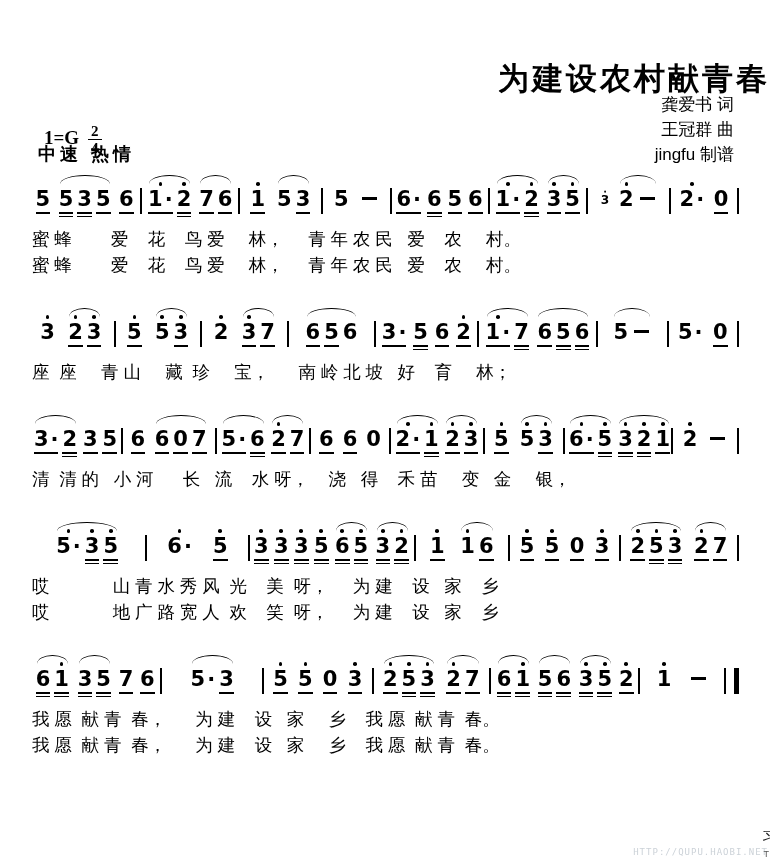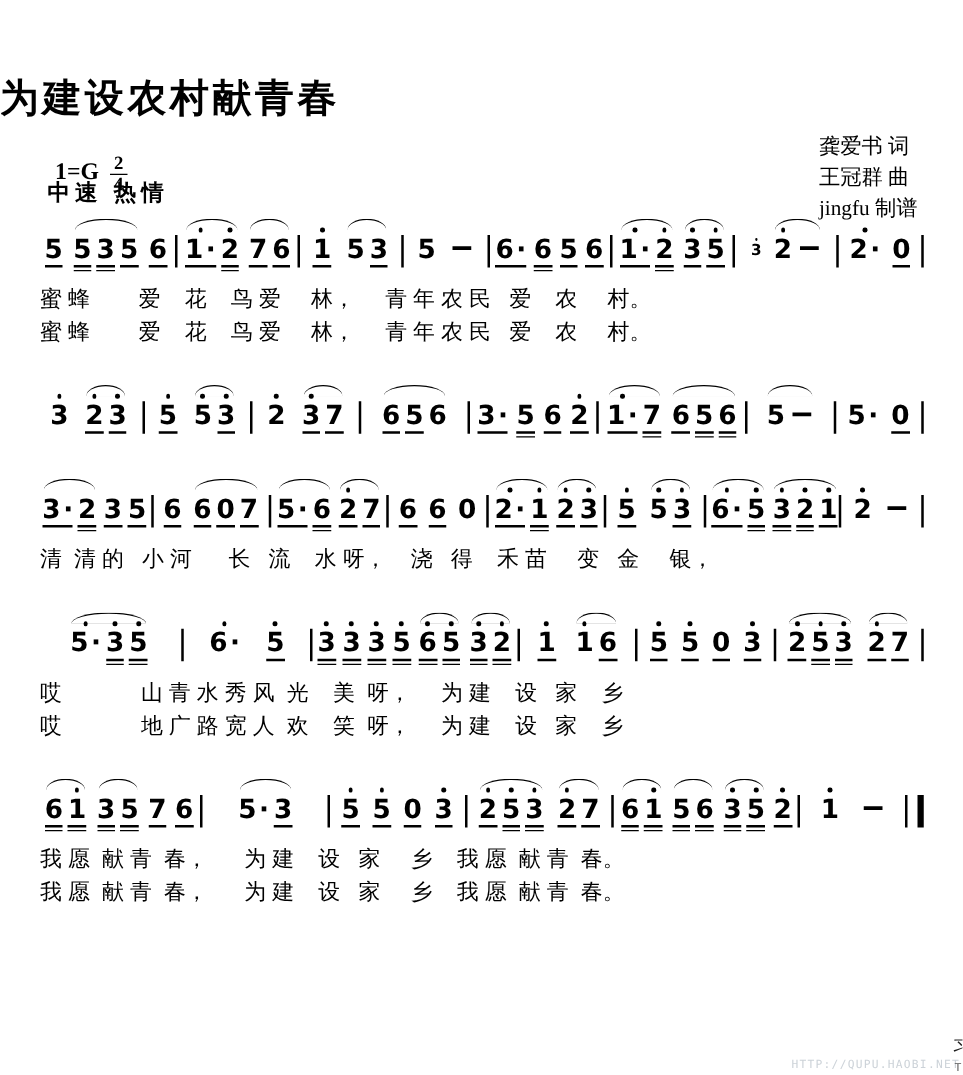--- a/index.html
+++ b/index.html
@@ -1,29 +1,29 @@
 <!DOCTYPE html>
 <html><head>
 <meta charset="utf-8">
 <style>
   html,body{margin:0;padding:0;}
   .page{position:relative;width:770px;height:860px;background:#ffffff;overflow:hidden;
         font-family:"Liberation Sans",sans-serif;color:#000;}
   
   .header{position:relative;height:178px;}
-  .title{position:absolute;top:58px;left:0;width:100%;text-align:left;
+  .title{position:absolute;top:58px;left:0;width:100%;text-align:right;
          font-size:31px;font-weight:bold;letter-spacing:3px;}
   .keysig{position:absolute;left:44px;top:102px;font-size:19px;font-weight:bold;
           display:flex;align-items:center;font-family:"Liberation Serif",serif;margin-top:20px;}
   .frac{display:inline-block;text-align:center;margin-left:9px;font-size:15px;line-height:14px;
         transform:translateY(2px);}
   .frac .fnum{display:block;border-bottom:1.6px solid #000;padding:0 3px 1px;}
   .frac .fden{display:block;padding-top:1px;}
-  .credits{position:absolute;right:36px;top:104px;text-align:left;font-size:17px;line-height:25px;
-           font-family:Liberation Serif, serif;}
+  .credits{position:absolute;right:36px;top:92px;text-align:right;font-size:17px;line-height:25px;
+           font-family:Liberation Sans, sans-serif;}
   .tempo{position:absolute;left:38px;top:142px;font-size:18px;font-weight:bold;letter-spacing:4px;}
   
   .score{position:absolute;top:178px;left:0;right:0;}
   .system{margin:0 30px 33px 30px;}
   .sysrow{display:flex;align-items:flex-start;margin-bottom:6px;}
   .measure{display:flex;align-items:flex-start;justify-content:space-evenly;gap:4px;
            flex-grow:1;flex-basis:30px;min-width:0;padding:0 2px;}
   .bar{width:2px;background:#000;height:26px;margin:10px 1px 0 1px;flex:none;}
   .bar.final{width:8px;background:transparent;border-left:2px solid #000;border-right:5px solid #000;}
   .note{display:inline-flex;flex-direction:column;align-items:center;flex:none;}
@@ -532,20 +532,21 @@
             <span class="note">
               <span class="octtop"></span>
               <span class="digit">0</span>
               <span class="beams">
                 <i class="beam"></i>
               </span>
             </span>
           </div>
           <div class="bar"></div>
         </div>
+        <div class="lyric">座  座     青 山     藏  珍     宝，      南 岭 北 坡   好    育     林；</div>
       </div>
       <div class="system">
         <div class="sysrow">
           <div class="measure" style="flex-grow: 4;">
             <span class="slurgrp">
               <span class="note">
                 <span class="octtop"></span>
                 <span class="digit">3<i class="aug">·</i></span>
                 <span class="beams">
                   <i class="beam"></i>

